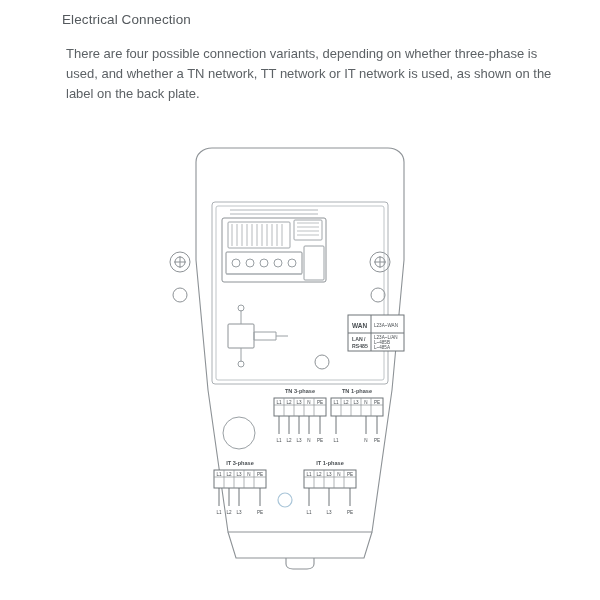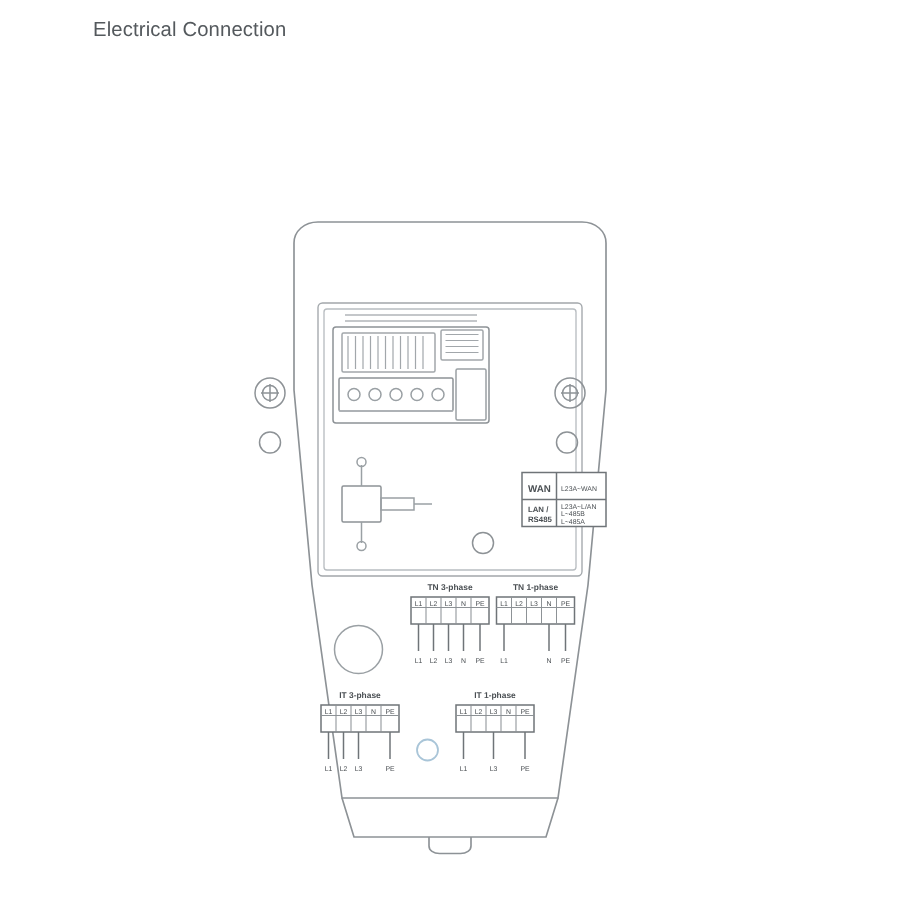--- a/index.html
+++ b/index.html
@@ -55,20 +55,21 @@
     fill: #4a4f53;
   }
 </style>
 </head>
 <body>
 
 <div class="page">
 
   <div class="doc-title">Electrical Connection</div>
 
+  <div class="doc-body">There are four possible connection variants, depending on whether three-phase is used, and whether a TN network, TT network or IT network is used, as shown on the label on the back plate.</div>
 
   <div class="figure-wrap">
     <svg class="figure" width="600" height="450" viewBox="0 0 600 450">
 
       <g fill="none" stroke="#8d9296" stroke-width="1.1">
         <path d="M196 22 C196 14 203 8 212 8 L388 8 C397 8 404 14 404 22
                  L404 120 L392 250 L372 392 L228 392 L208 250 L196 120 Z"></path>
         <path d="M228 392 L236 418 L364 418 L372 392"></path>
         <path d="M286 418 L286 424 C286 427 289 429 293 429 L307 429 C311 429 314 427 314 424 L314 418"></path>
       </g>

